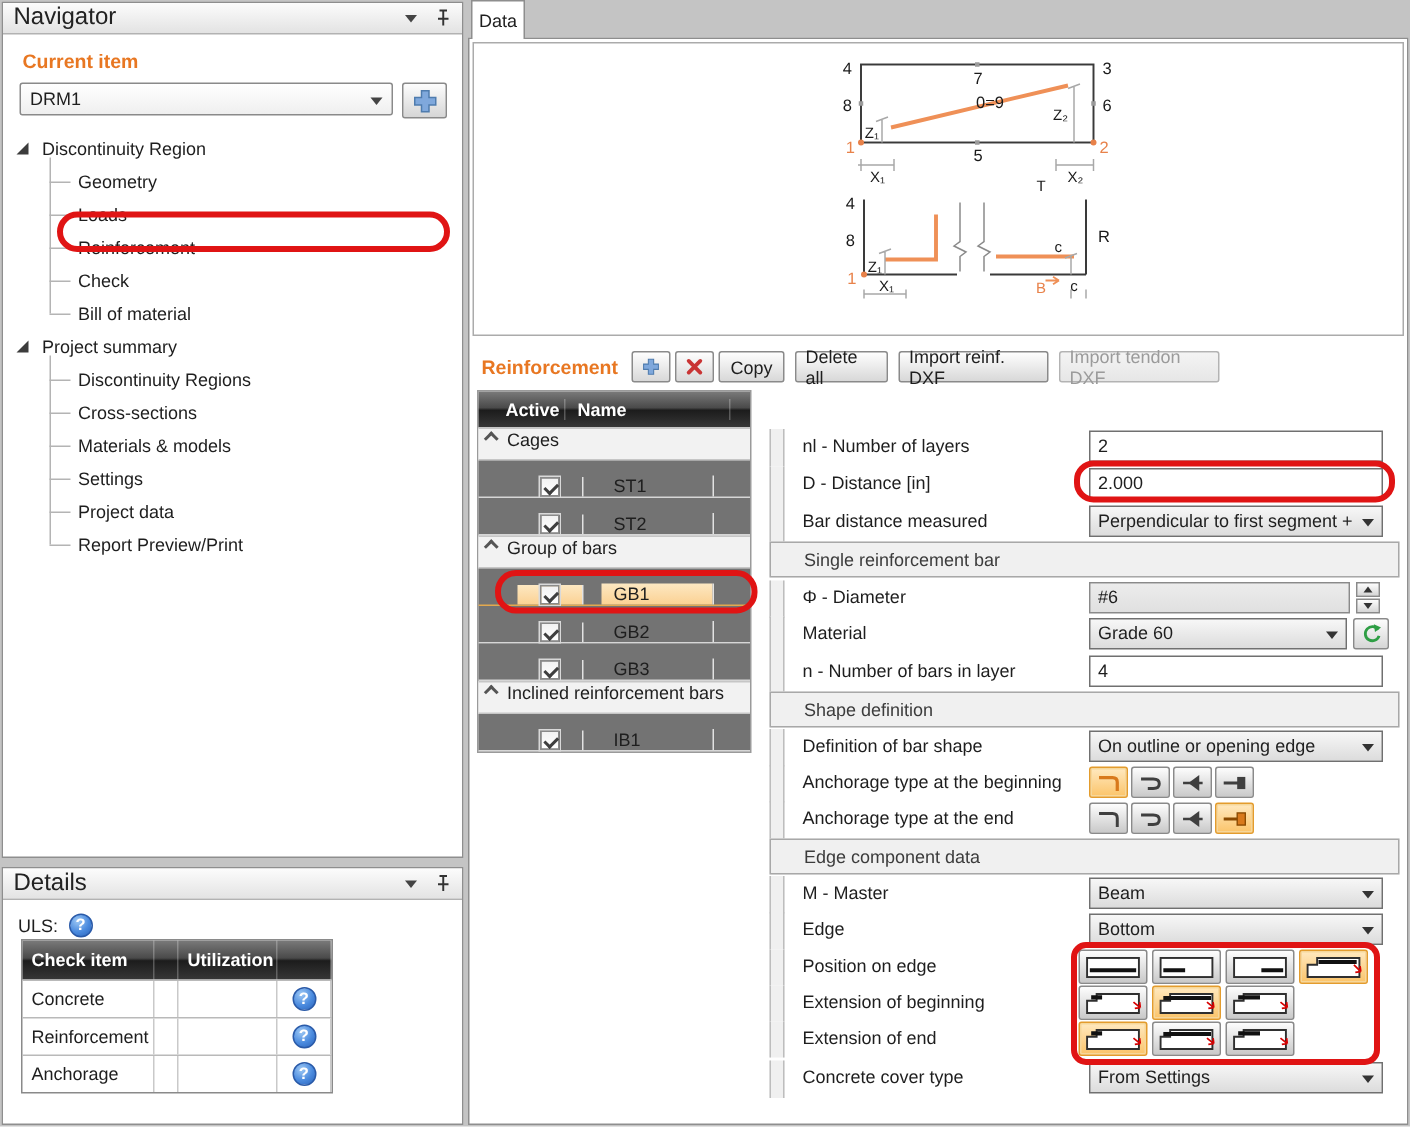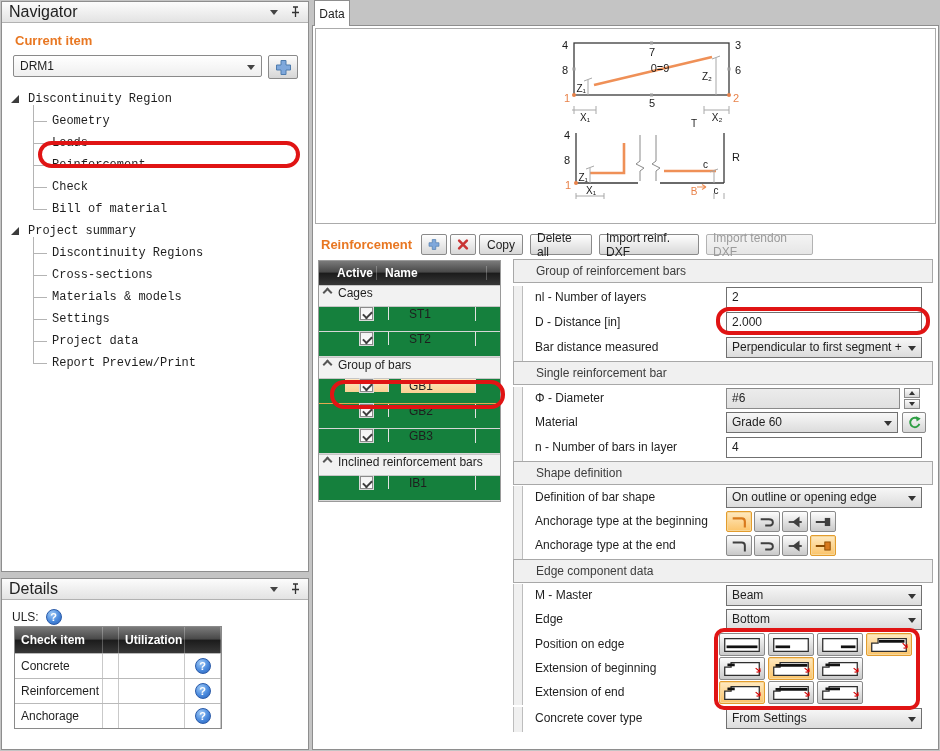--- a/index.html
+++ b/index.html
@@ -28,21 +28,21 @@
   .combo {
     position: relative; flex: 1; height: 22px; line-height: 20px;
     border: 1px solid #8a8a8a; background: linear-gradient(#ffffff, #efefef);
     padding: 0 18px 0 6px; border-radius: 2px;
   }
   .combo .caret-down { position: absolute; right: 6px; top: 9px; }
   .sq-btn {
     height: 24px; width: 30px; display: flex; align-items: center; justify-content: center;
     border: 1px solid #8a8a8a; border-radius: 2px; background: linear-gradient(#fdfdfd, #d6d6d6);
   }
-  .tree { margin-top: 9px; font-family: Liberation Mono, monospace; }
+  .tree { margin-top: 9px; }
   .tnode { position: relative; height: 22px; line-height: 22px; padding-left: 26px; }
   .expander { position: absolute; left: 9px; top: 7px; width: 0; height: 0;
     border-left: 8px solid transparent; border-bottom: 8px solid #3c3c3c; }
   .children { position: relative; }
   .children::before { content: ''; position: absolute; left: 31px; top: -5px; bottom: 11px; width: 1px; background: #b4b4b4; }
   .titem { position: relative; height: 22px; line-height: 22px; padding-left: 50px; }
   .titem::before { content: ''; position: absolute; left: 31px; top: 11px; width: 14px; height: 1px; background: #b4b4b4; }
   
   #details { left: 1px; top: 578px; width: 308px; height: 172px; }
   .uls-row { display: flex; align-items: center; gap: 7px; margin: 9px 0 0 10px; }
@@ -71,21 +71,21 @@
     background: linear-gradient(#fefefe, #d8d8d8); font-size: 12px; display: flex; align-items: center; justify-content: center; padding: 0 6px; }
   .tbtn.disabled { color: #9b9b9b; border-color: #b3b3b3; background: linear-gradient(#f4f4f4, #e6e6e6); }
   
   .ltable { position: absolute; left: 5px; top: 234px; width: 183px; border: 1px solid #9a9a9a; background: #fff; }
   .lhead { display: flex; height: 24px; background: linear-gradient(#7a7a7a, #4a4a4a 45%, #1c1c1c 52%, #373737);
     color: #fff; font-weight: bold; align-items: center; }
   .lhead > div { display: flex; align-items: center; border-right: 1px solid rgba(255,255,255,0.25); padding-left: 4px; }
   .lc0 { width: 14px; } .lc1 { width: 44px; } .lc2 { flex: 1; padding-left: 8px !important; } .lc3 { width: 13px; }
   .lgroup { display: flex; align-items: flex-start; height: 22px; background: #f2f2f2; border-bottom: 1px solid #c6c6c6; border-top: 1px solid #c6c6c6; }
   .chev { width: 7px; height: 7px; border-top: 2px solid #555; border-right: 2px solid #555; transform: rotate(-45deg); margin: 3px 7px 0 5px; }
-  .lrow { display: flex; height: 25px; border-bottom: 1px solid #d6d6d6; align-items: flex-start; background: #15803d; gap: 12px; }
+  .lrow { display: flex; height: 25px; border-bottom: 1px solid #d6d6d6; align-items: flex-end; background: #737373; gap: 12px; }
   .lrow .gutt { width: 14px; background: #f2f2f2; border-right: 1px solid #c6c6c6; }
   .lrow .cbc { width: 44px; display: flex; align-items: center; justify-content: center; border-right: 1px solid #e2e2e2; }
   .lrow .nmc { flex: 1; display: flex; align-items: center; padding-left: 8px; border-right: 1px solid #e2e2e2; }
   .lrow .endc { width: 12px; }
   .lrow.selected .cbc, .lrow.selected .nmc, .lrow.selected .endc { background: linear-gradient(#fde8c2, #fbd193); }
   .lrow.selected { border-bottom: 1px solid #e3a94f; }
   .cb { position: relative; width: 13px; height: 13px; border: 1px solid #8a8a8a; background: linear-gradient(#f2f2f2,#ffffff); box-shadow: 0 0 0 1px #d9d9d9; }
   .cb::after { content: ''; position: absolute; left: 2px; top: 3px; width: 7px; height: 4px;
     border-left: 2px solid #3f3f3f; border-bottom: 2px solid #3f3f3f; transform: rotate(-45deg); }
   
@@ -374,21 +374,20 @@
       <div class="gutt"></div>
       <div class="cbc">
           <span class="cb"></span>
         </div>
       <div class="nmc">IB1</div>
       <div class="endc"></div>
     </div>
   </div>
 
   <div class="props">
-    <div class="psec" style="top:0">Group of reinforcement bars</div>
 
     <div class="prow" style="top:27px">
       <div class="gut"></div>
       <span class="plabel">nl - Number of layers</span>
       <div class="tb">2</div>
     </div>
     <div class="prow" style="top:52px">
       <div class="gut"></div>
       <span class="plabel">D - Distance [in]</span>
       <div class="tb">2.000</div>

